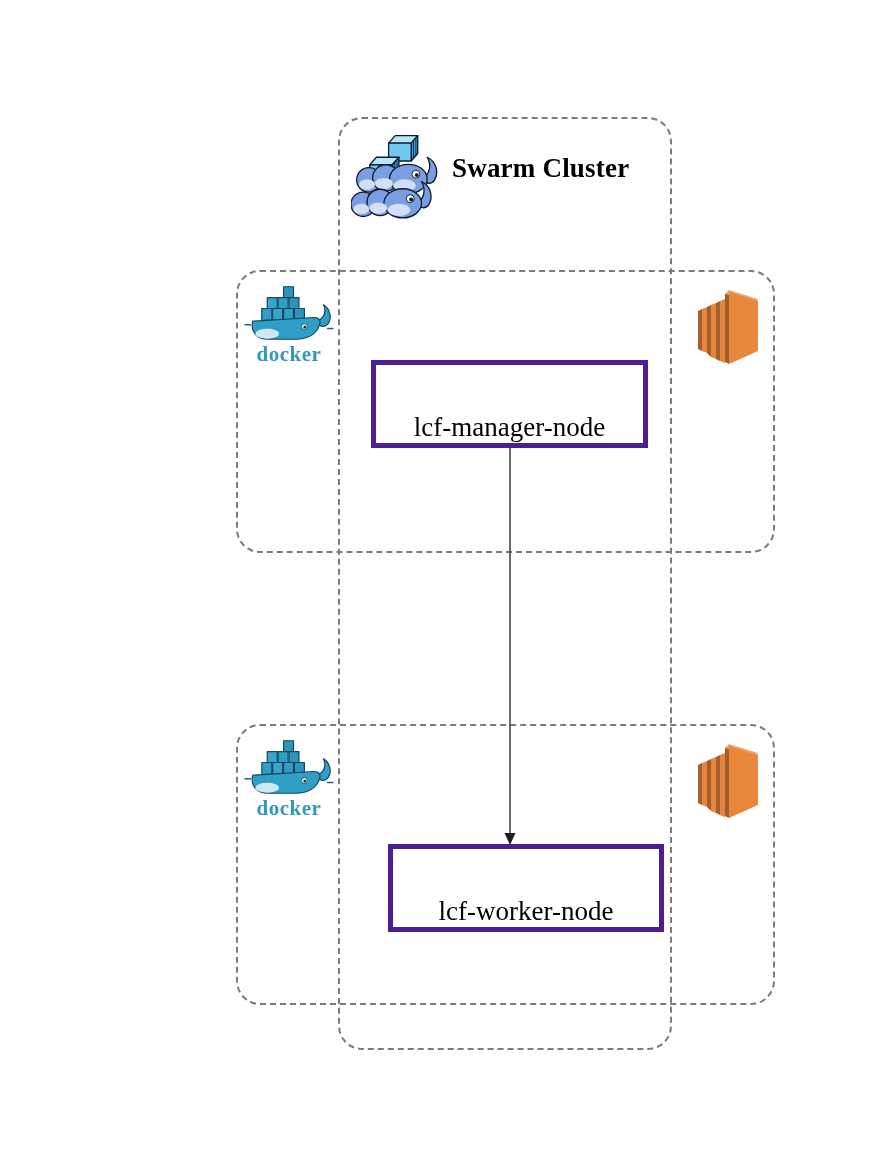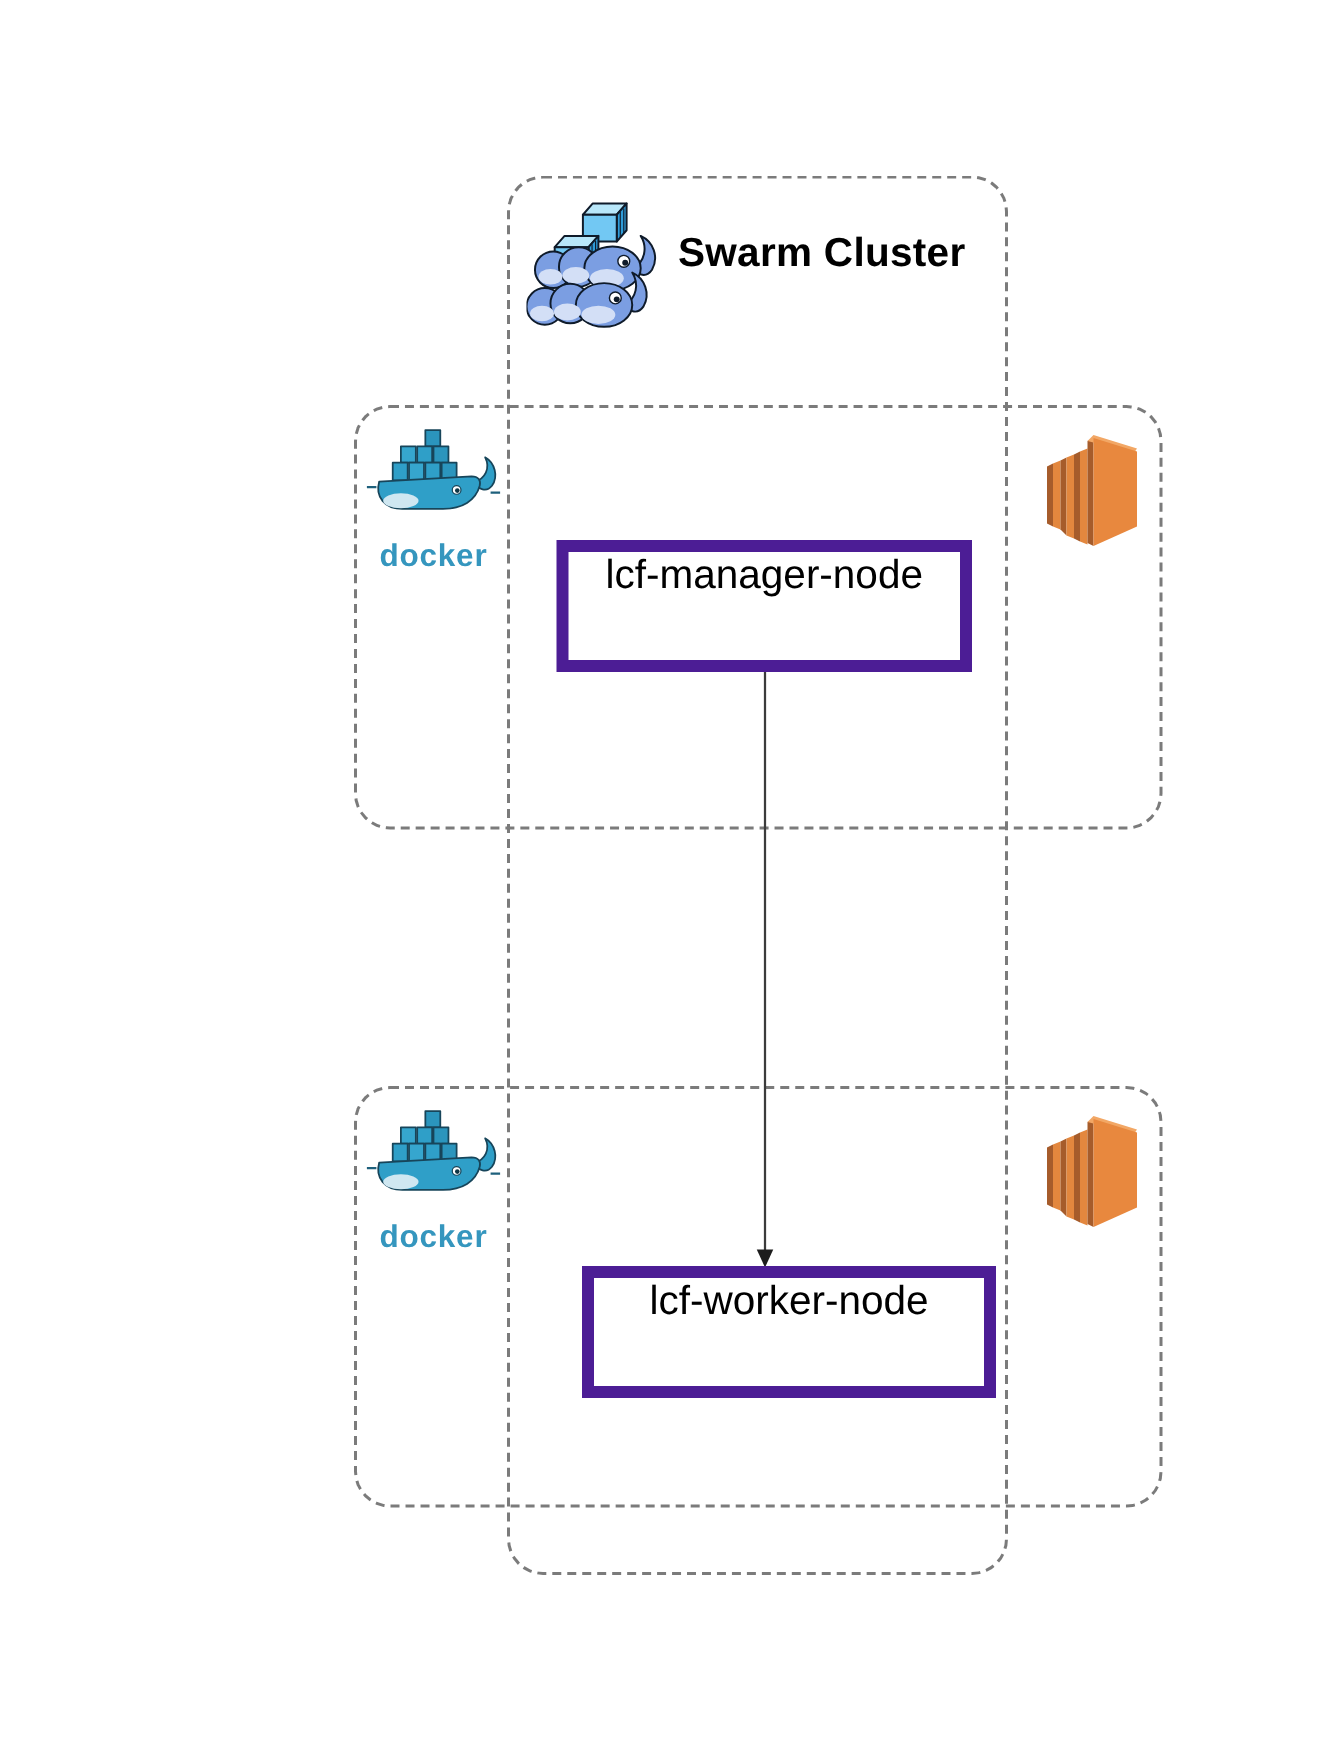--- a/index.html
+++ b/index.html
@@ -1,46 +1,46 @@
 <!DOCTYPE html>
 <html><head>
 <meta charset="utf-8">
 <style>
   html,body{margin:0;padding:0;background:#ffffff;}
   .canvas{
     position:relative;width:886px;height:1160px;background:#ffffff;
-    font-family:Liberation Sans, sans-serif;overflow:hidden;
+    font-family:Liberation Serif, serif;overflow:hidden;
   }
   .canvas *,.canvas{box-sizing:border-box;}
   .dashed-rect{
     position:absolute;border:2px dashed #7b7b7b;border-radius:24px;background:transparent;
   }
   #swarm-rect{left:338px;top:117px;width:334px;height:933px;}
   #manager-rect{left:236px;top:270px;width:539px;height:283px;}
   #worker-rect{left:236px;top:724px;width:539px;height:281px;}
   .cluster-title{
     position:absolute;left:452px;top:153px;font-size:27px;font-weight:700;color:#000;
     white-space:nowrap;letter-spacing:0.2px;
   }
   .node-box{
-    position:absolute;border:8px solid #4c1d95;background:#ffffff;
-    display:flex;align-items:flex-start;justify-content:center;
+    position:absolute;border:5px solid #4c1d95;background:#ffffff;
+    display:flex;align-items:flex-end;justify-content:center;
     font-size:27px;color:#000;z-index:4;white-space:nowrap;
   }
   #manager-box{left:371px;top:360px;width:277px;height:88px;}
   #worker-box{left:388px;top:844px;width:276px;height:88px;}
   .icon-abs{position:absolute;z-index:3;}
   #swarm-icon{left:351px;top:130px;}
   #docker-logo-manager{left:243px;top:284px;}
   #docker-logo-worker{left:243px;top:738px;}
   #ec2-icon-manager{left:694px;top:282px;}
   #ec2-icon-worker{left:694px;top:736px;}
   .docker-block{width:92px;display:flex;flex-direction:column;align-items:center;}
   .docker-wordmark{
-    font-size:21px;font-weight:700;color:#3596be;line-height:1;margin-top:18px;
+    font-size:21px;font-weight:700;color:#3596be;line-height:1;margin-top:2px;
     letter-spacing:0.5px;
   }
   #arrow-svg{position:absolute;left:498px;top:448px;z-index:2;}
 </style>
 </head>
 <body>
 
 <div class="canvas">
 
   <div class="dashed-rect" id="swarm-rect"></div>

